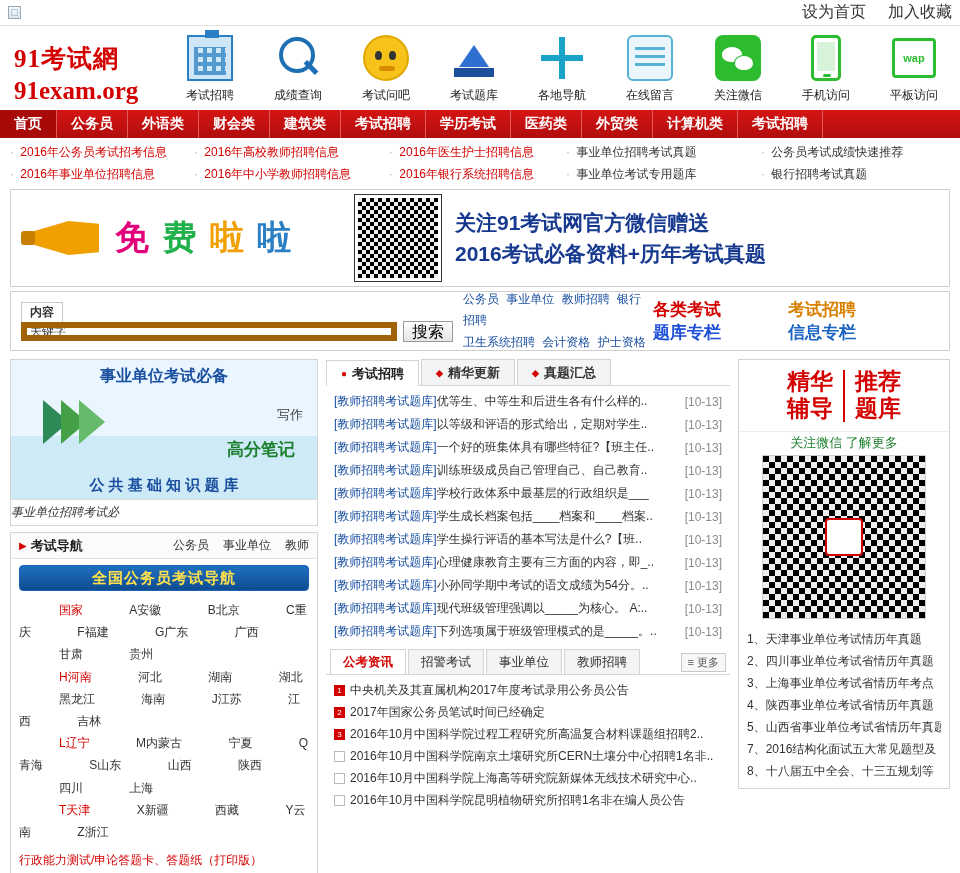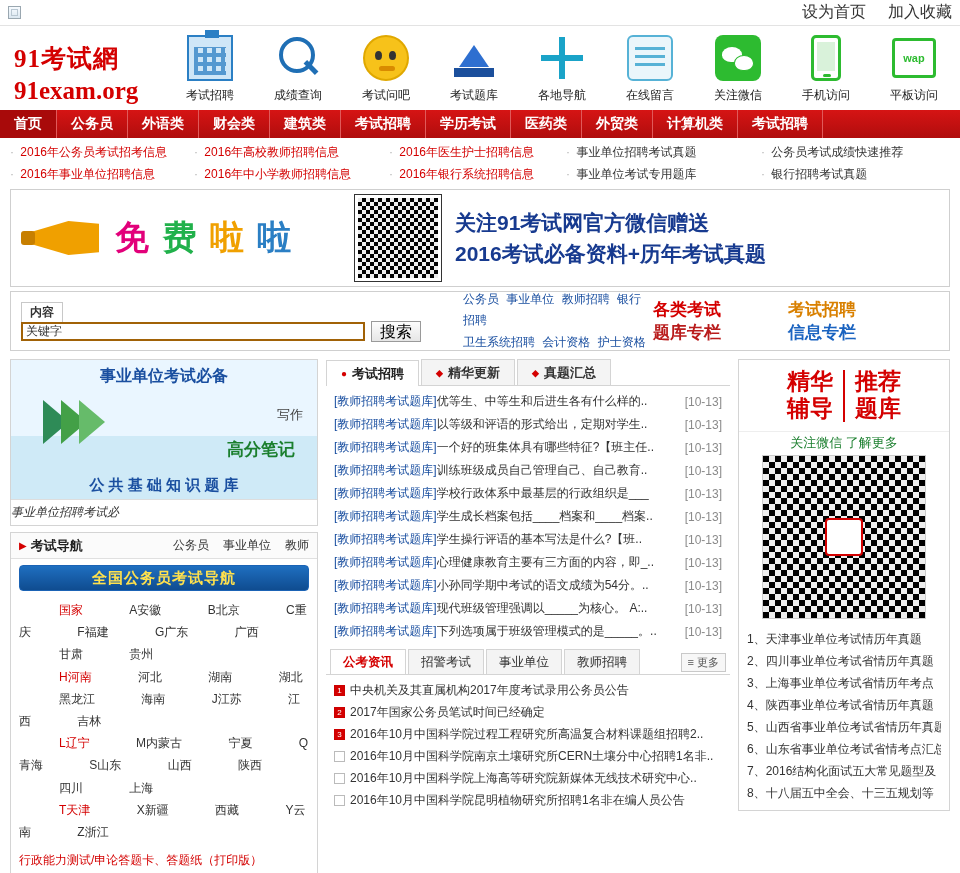--- a/index.html
+++ b/index.html
@@ -225,34 +225,34 @@
   }
   .sb-left { width: 452px; padding-left: 10px; }
   .sb-tabrow { display:flex; }
   .sb-tab {
     border: 1px solid #c8c8c8; border-bottom: none;
     background: #fff; padding: 1px 8px; font-size: 12px; font-weight: bold;
     position: relative; top: 1px;
   }
   .sb-inputrow { display: flex; align-items: center; }
   .sb-input {
-    width: 344px; height: 19px; border: 2px solid #a16207;
+    width: 376px; height: 19px; border: 6px solid #a16207;
     font-size: 12px; padding: 1px 3px; color: #333;
   }
   .sb-btn {
     margin-left: 6px; height: 21px; padding: 0 8px;
     border: 1px solid #9a9a9a; background: linear-gradient(#fdfdfd,#e6e6e6);
     font-size: 16px; cursor: pointer;
   }
   .sb-mid { width: 190px; font-size: 12px; line-height: 1.8; }
   .sb-mid a { color: #1a4fa0; margin-right: 4px; }
   .sb-right { flex: 1; display: flex; gap: 10px; padding-right: 6px; }
   .adbox { width: 125px; height: 46px; line-height: 23px; font-weight: bold; font-size: 17px; }
   .adbox .t1 { color: #d40000; }
-  .adbox .t2 { color: #b91c1c; }
+  .adbox .t2 { color: #1d4ed8; }
   .adbox2 .t1 { color: #d98000; }
   .adbox2 .t2 { color: #1a63c0; }
 
   
   .cols {
     display: flex;
     margin: 8px 10px 0 10px;
     gap: 8px;
     align-items: flex-start;
   }
@@ -836,23 +836,20 @@
         <div class="r">
           <span>3、上海事业单位考试省情历年考点</span>
         </div>
         <div class="r">
           <span>4、陕西事业单位考试省情历年真题</span>
         </div>
         <div class="r">
           <span>5、山西省事业单位考试省情历年真题</span>
         </div>
         <div class="r">
-          <span>6、山东省事业单位考试省情考点汇总</span>
-        </div>
-        <div class="r">
           <span>7、2016结构化面试五大常见题型及</span>
         </div>
         <div class="r">
           <span>8、十八届五中全会、十三五规划等</span>
         </div>
       </div>
     </div>
   </div>
 
 </div>

